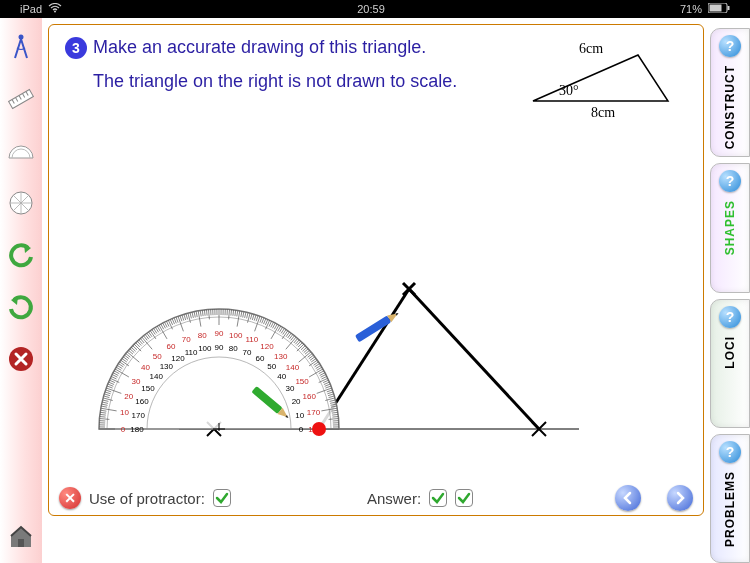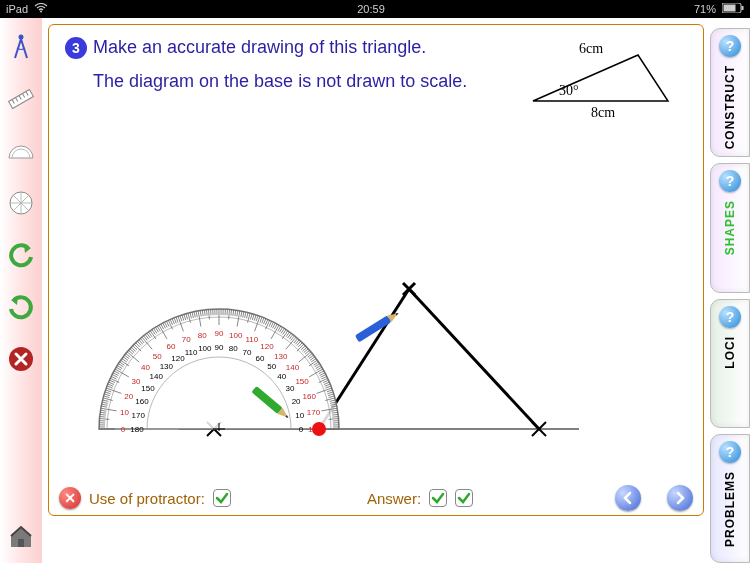--- a/index.html
+++ b/index.html
@@ -8,21 +8,21 @@
     font-family: "Comic Sans MS", cursive, sans-serif;
     background: #000;
     position: relative;
     overflow: hidden;
   }
   .statusbar {
     height: 18px; width: 100%;
     background: #000; color: #d0d0d0;
     font: 11px -apple-system, Helvetica, Arial, sans-serif;
     display: flex; align-items: center; justify-content: space-between;
-    padding: 0 6px;
+    padding: 0 20px;
   }
   .statusbar .sb-left, .statusbar .sb-right { display:flex; gap:6px; align-items:center; }
   .statusbar .wifi { display:inline-block; }
   .main-area {
     position: absolute; top:18px; left:0; right:0; bottom:0;
     background: #fff;
     display: flex;
   }
   
   .left-tools {
@@ -63,21 +63,21 @@
     display:flex; align-items:center; gap:8px;
     padding: 0 10px;
   }
   .xbtn {
     width:22px; height:22px; border-radius:50%;
     background: radial-gradient(circle at 30% 30%, #ff8a80, #d32f2f);
     display:flex; align-items:center; justify-content:center;
     color:#fff; font: bold 14px Arial;
     box-shadow: 0 1px 2px rgba(0,0,0,.4);
   }
-  .bottombar .label { color:#a16207; font-size:15px; }
+  .bottombar .label { color:#404040; font-size:15px; }
   .tick {
     width:18px; height:18px; border:1.5px solid #888; border-radius:4px;
     display:inline-flex; align-items:center; justify-content:center; background:#fff;
   }
   .tick svg { width:14px; height:14px; }
   .spacer { flex:1; }
   .navarrow {
     width:26px; height:26px; border-radius:50%;
     display:flex; align-items:center; justify-content:center;
     box-shadow: 0 1px 2px rgba(0,0,0,.35);
@@ -214,21 +214,21 @@
         </svg>
     </div>
   </div>
 
   <div class="canvas-wrap">
     <div class="canvas">
       <div class="qnum">3</div>
       <div class="qtext">
         <div>Make an accurate drawing of this triangle.</div>
         <div style="height:10px"></div>
-        <div>The diagram on the base is not drawn to scale.</div>
+        <div>The triangle on the right is not drawn to scale.</div>
       </div>
 
       <svg class="tri-ref" viewBox="0 0 160 80">
         <path d="M10 62 L145 62 L115 16 Z" fill="none" stroke="#000" stroke-width="1.5"></path>
         <text x="56" y="14">6cm</text>
         <text x="36" y="56">30°</text>
         <text x="68" y="78">8cm</text>
       </svg>
 
       <svg class="drawing" viewBox="0 0 560 230">

